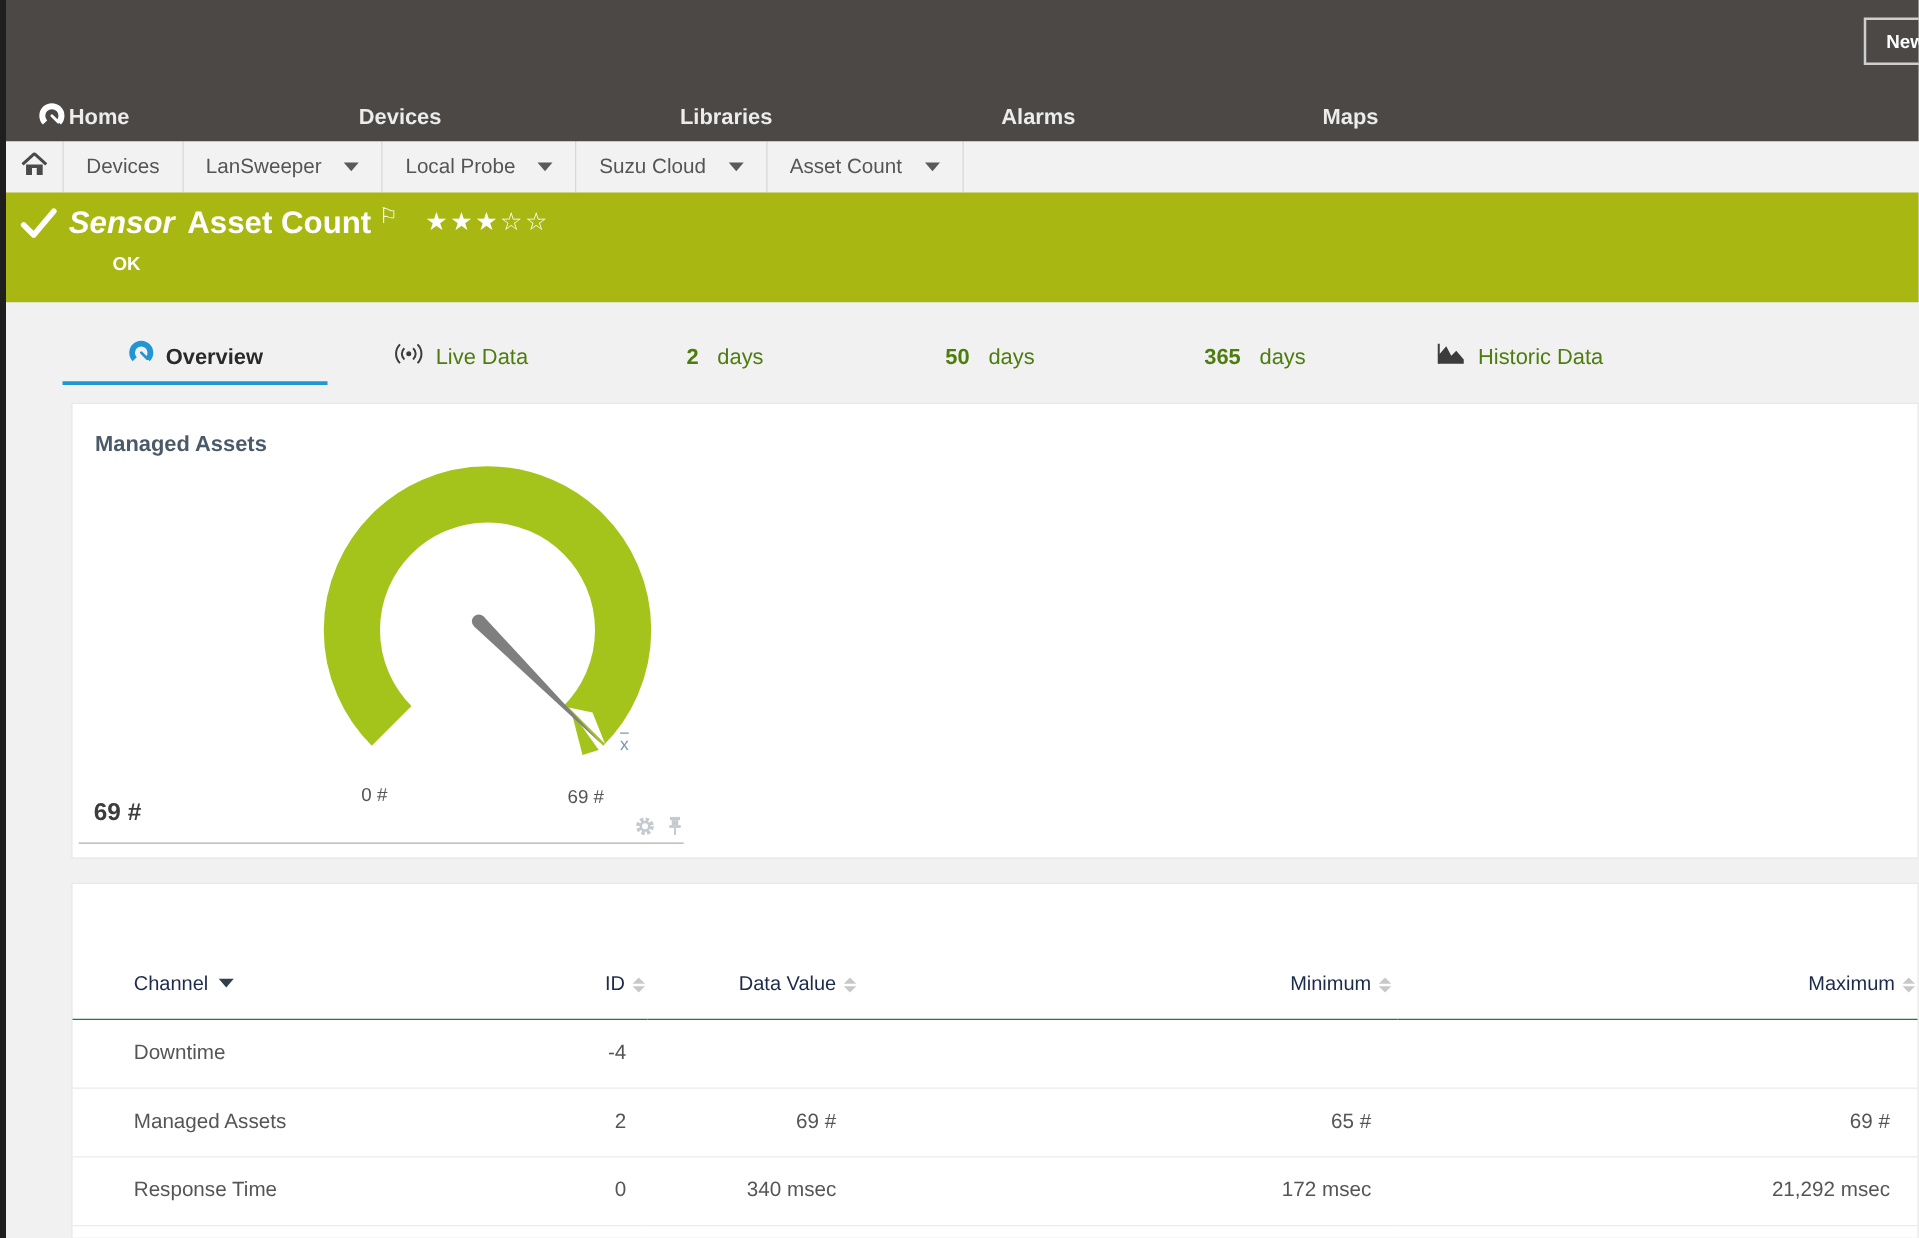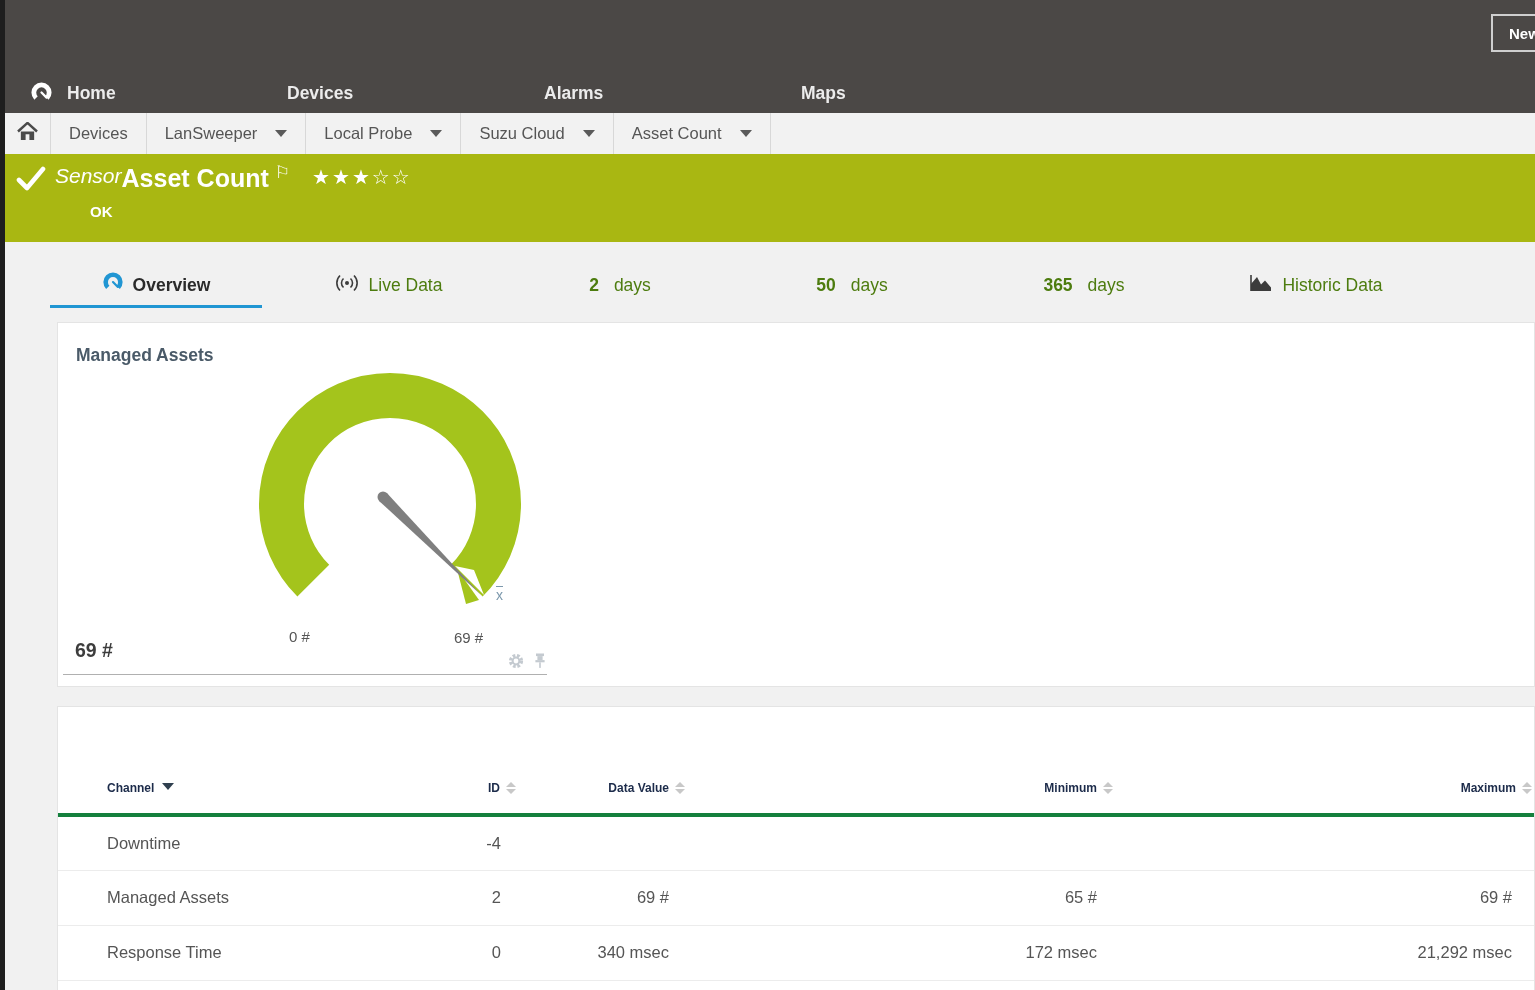--- a/index.html
+++ b/index.html
@@ -8,46 +8,46 @@
 
   
   .edge-strip { position:fixed; left:0; top:0; width:5px; height:990px; background:#1e1e1e; z-index:50; }
 
   
   .topbar { position:relative; height:113px; background:#4b4846; }
   .newbtn { position:absolute; left:1491px; top:14px; height:38px; padding:0 16px;
             border:2px solid #cfcfcf; color:#fff; font-size:15px; font-weight:bold;
             display:flex; align-items:center; background:transparent; white-space:nowrap; }
   .topnav { position:absolute; left:30px; bottom:0; height:40px; display:flex; }
-  .topnav .navitem { width:257px; display:flex; align-items:center; gap:14px;
+  .topnav .navitem { width:257px; display:flex; align-items:center; gap:2px;
                      color:#ececec; font-size:17.5px; font-weight:bold; cursor:pointer; }
   .topnav .navitem svg { display:block; }
 
   
   .crumbbar { height:41px; background:#f2f2f2; display:flex; align-items:stretch; padding-left:5px; }
   .crumb-home { width:46px; display:flex; align-items:center; justify-content:center;
                 border-right:1px solid #d8d8d8; cursor:pointer; }
   .crumb { display:flex; align-items:center; padding:0 18px; border-right:1px solid #d8d8d8;
            color:#555; font-size:16.5px; cursor:pointer; }
   .crumb .caret { margin-left:18px; width:0; height:0; border-left:6px solid transparent;
                   border-right:6px solid transparent; border-top:7px solid #5a5a5a; }
 
   
   .sensorhdr { position:relative; height:88px; background:#a9b712; color:#fff; }
   .sensorhdr .check { position:absolute; left:16px; top:12px; }
   .titlerow { position:absolute; left:55px; top:10px; display:flex; align-items:flex-start; }
-  .type-label { font-style:italic; font-size:21px; font-weight:normal; }
+  .type-label { font-style:italic; font-size:25px; font-weight:bold; margin-right:10px; }
   .sensor-title { font-size:25px; font-weight:bold; }
   .flagicon { font-size:17px; margin-left:6px; margin-top:-2px; }
   .stars { margin-left:22px; margin-top:1px; font-size:20px; letter-spacing:2px; }
   .status-ok { position:absolute; left:90px; top:49px; font-size:15px; font-weight:bold; }
 
   
   .tabband { height:80px; background:#f1f1f1; position:relative; }
-  .tabsrow { position:absolute; left:50px; top:24px; display:flex;gap:20px; }
+  .tabsrow { position:absolute; left:50px; top:24px; display:flex; }
   .tab { width:212px; height:42px; display:flex; align-items:center; justify-content:center;
          gap:9px; font-size:17.5px; color:#4d7c0f; cursor:pointer;
          border-bottom:3px solid transparent; }
   .tab.active { font-weight:bold; color:#2a2a2a; border-bottom-color:#2196d3; }
   .tab b { font-weight:bold; }
   .tab .unit { font-weight:normal; margin-left:6px; }
 
   
   .card { margin-left:57px; width:1478px; background:#fff; border:1px solid #e4e4e4; position:relative; }
   .gaugecard { height:365px; }
@@ -61,22 +61,22 @@
                text-decoration:overline; }
   .gauge-value { position:absolute; left:17px; top:316px; font-size:19.5px; font-weight:600; color:#3d3d3d; }
   .gauge-rule { position:absolute; left:5px; top:351px; width:484px; height:1px; background:#b0b0b0; }
   .gauge-tools { position:absolute; left:450px; top:330px; display:flex; gap:9px; }
   .gauge-tools svg { display:block; cursor:pointer; }
 
   
   table.channels { width:100%; border-collapse:collapse; table-layout:fixed; margin-top:55px; }
   .channels col.c-channel { width:390px; } .channels col.c-id { width:70px; }
   .channels col.c-last { width:170px; } .channels col.c-min { width:430px; }
-  .channels th { height:53px; font-size:12px; font-weight:bold; color:#1c2b4a;
-                 border-bottom:4px solid #15803d; text-align:right; vertical-align:middle;
+  .channels th { height:53px; font-size:16px; font-weight:normal; color:#1c2b4a;
+                 border-bottom:1px solid #15803d; text-align:right; vertical-align:middle;
                  cursor:pointer; white-space:nowrap; }
   .channels td { height:55px; font-size:16.5px; color:#555; text-align:right; vertical-align:middle;
                  border-bottom:1px solid #ececec; white-space:nowrap; }
   .channels th.h-channel, .channels td.d-channel { text-align:left; padding-left:49px; }
   .channels th.h-id { padding-right:0; }   .channels td.d-id { padding-right:17px; }
   .channels th.h-last { padding-right:1px; } .channels td.d-last { padding-right:19px; }
   .channels th.h-min { padding-right:3px; }  .channels td.d-min { padding-right:21px; }
   .channels th.h-max { padding-right:0; }  .channels td.d-max { padding-right:22px; }
   .sortcaret { display:inline-block; width:0; height:0; margin-left:8px; vertical-align:2px;
                border-left:6px solid transparent; border-right:6px solid transparent;
@@ -101,20 +101,23 @@
       <span>
         <svg width="23" height="23" viewBox="0 0 24 24">
           <path d="M6.3 16.7 A 8 8 0 1 1 17.7 16.7" fill="none" stroke="#ffffff" stroke-width="5"></path>
           <line x1="12" y1="11" x2="17.3" y2="16.3" stroke="#ffffff" stroke-width="2.4" stroke-linecap="round"></line>
         </svg>
       </span>
       <span>Home</span>
     </div>
     <div class="navitem">
       <span>Devices</span>
+    </div>
+    <div class="navitem">
+      <span>Libraries</span>
     </div>
     <div class="navitem">
       <span>Alarms</span>
     </div>
     <div class="navitem">
       <span>Maps</span>
     </div>
   </div>
 </div>
 

